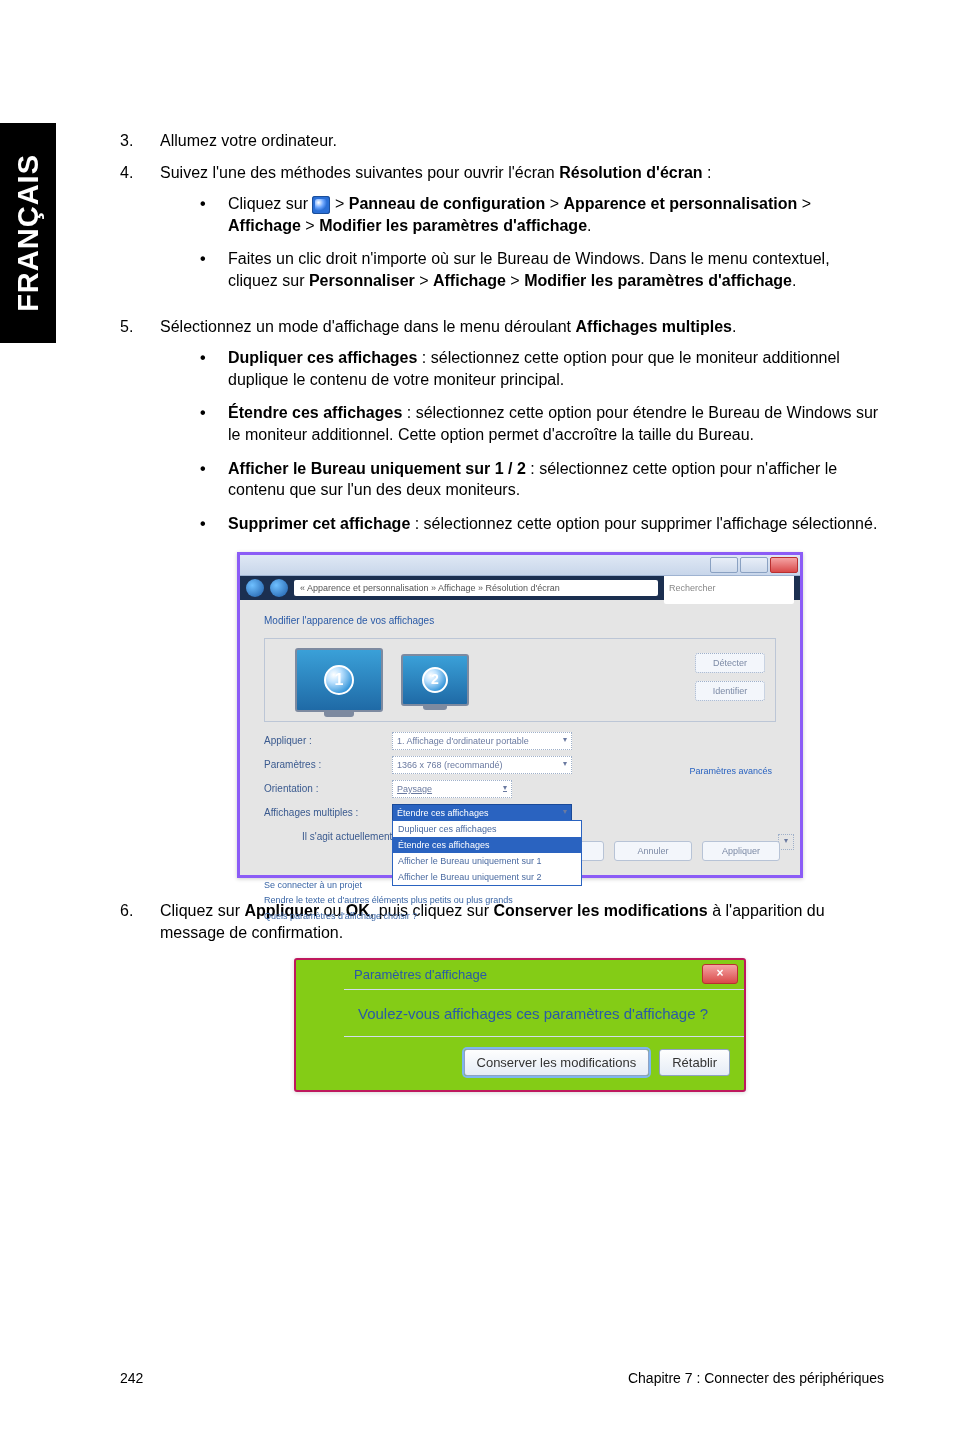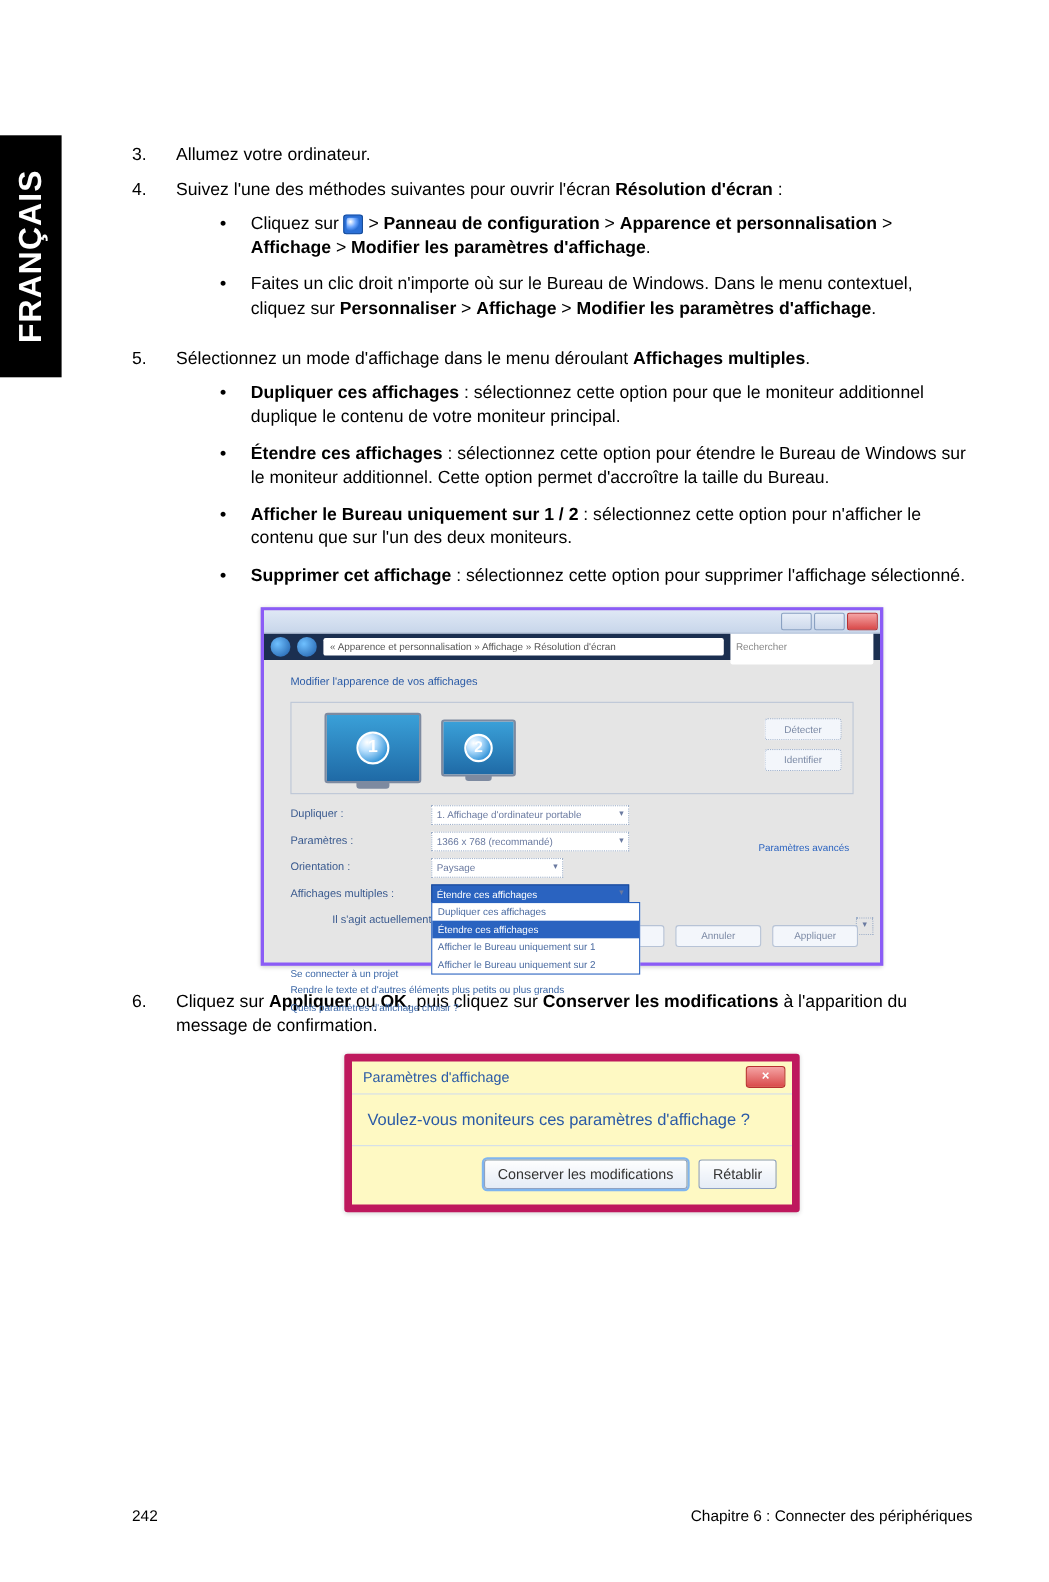--- a/index.html
+++ b/index.html
@@ -297,26 +297,27 @@
   .ss1-footer {
     position:absolute;
     right: 20px; bottom: 14px;
     display:flex; gap:10px;
   }
   .ss1-footer .ss1-btn-small { width: 76px; border-style: solid; border-color:#b7c3d6; }
 
   .screenshot2 {
     width: 400px;
     margin: 14px auto 0 auto;
-    border: 7px solid #be185d;
+    border: 2px solid #be185d;
     border-radius: 3px;
-    background: #fef9c3;
+    background: #84cc16;
     font-size: 13px;
     position: relative;
     box-shadow: 0 1px 4px rgba(0,0,0,.15);
+    padding-left: 48px;
   }
   .ss2-title {
     padding: 6px 10px;
     color: #2a5aa6;
     font-size: 13px;
     border-bottom: 1px solid #d2ddec;
     position: relative;
   }
   .ss2-close {
     position: absolute; right: 6px; top: 4px;
@@ -457,34 +458,34 @@
               <div class="mon mon2">
                 <div class="num-circle">2</div>
               </div>
               <div class="ss1-side-btns">
                 <div class="ss1-btn-small">Détecter</div>
                 <div class="ss1-btn-small">Identifier</div>
               </div>
             </div>
 
             <div class="ss1-form">
-              <div class="ss1-label">Dupliquer :</div>
+              <div class="ss1-label">Appliquer :</div>
               <div class="ss1-select">
                 <span>1. Affichage d'ordinateur portable</span>
                   <span class="arrow">▾</span>
               </div>
 
               <div class="ss1-label">Paramètres :</div>
               <div class="ss1-select">
                 <span>1366 x 768 (recommandé)</span>
                   <span class="arrow">▾</span>
               </div>
 
               <div class="ss1-label">Orientation :</div>
-              <div class="ss1-select" style="width:110px;">
+              <div class="ss1-select" style="width:110px;text-decoration:underline;">
                 <span>Paysage</span>
                   <span class="arrow">▾</span>
               </div>
 
               <div class="ss1-label">Affichages multiples :</div>
               <div class="ss1-dropdown">
                 <div class="ss1-select highlight">
                   <span>Étendre ces affichages</span>
                     <span class="arrow">▾</span>
                 </div>
@@ -522,29 +523,29 @@
       <div class="ol-num">6.</div>
       <div class="ol-body">
         <span>Cliquez sur </span><b>Appliquer</b><span> ou </span><b>OK</b><span>, puis cliquez sur </span><b>Conserver les modifications</b><span> à l'apparition du message de confirmation.</span>
 
         
         <div class="screenshot2">
           <div class="ss2-title">
             <span>Paramètres d'affichage</span>
             <div class="ss2-close">×</div>
           </div>
-          <div class="ss2-body">Voulez-vous moniteurs ces paramètres d'affichage ?</div>
+          <div class="ss2-body">Voulez-vous affichages ces paramètres d'affichage ?</div>
           <div class="ss2-sep"></div>
           <div class="ss2-footer">
             <div class="ss2-btn primary">Conserver les modifications</div>
             <div class="ss2-btn">Rétablir</div>
           </div>
         </div>
       </div>
     </div>
 
   </div>
 
   <div class="page-footer">
     <span>242</span>
-    <span>Chapitre 6 : Connecter des périphériques</span>
+    <span>Chapitre 7 : Connecter des périphériques</span>
   </div>
 </div>
 
 </body></html>

